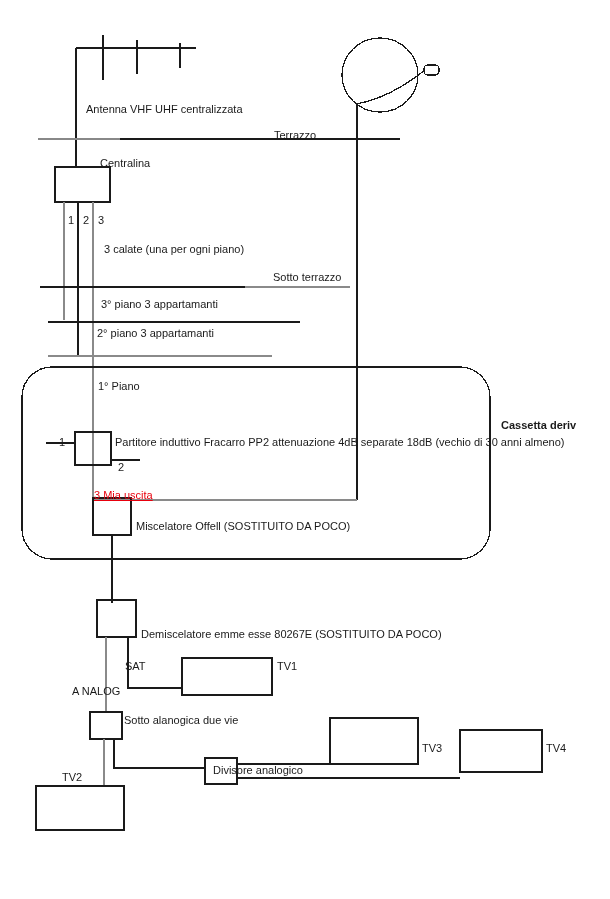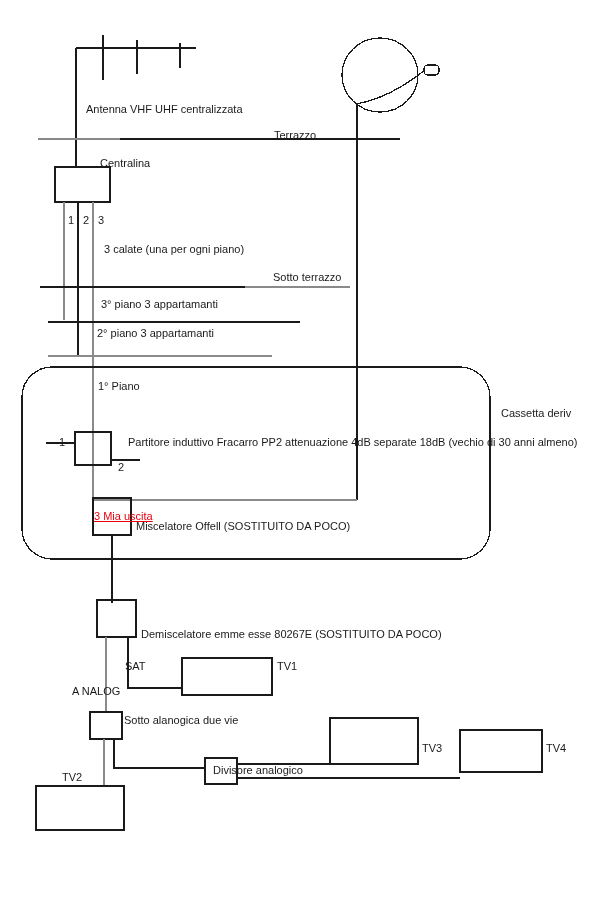--- a/index.html
+++ b/index.html
@@ -128,27 +128,27 @@
   <div class="lbl" style="left:68px;top:215px;">1</div>
   <div class="lbl" style="left:83px;top:215px;">2</div>
   <div class="lbl" style="left:98px;top:215px;">3</div>
 
   <div class="lbl" style="left:104px;top:244px;">3 calate (una per ogni piano)</div>
   <div class="lbl" style="left:273px;top:272px;text-align:right;">Sotto terrazzo</div>
   <div class="lbl" style="left:101px;top:299px;">3° piano 3 appartamanti</div>
   <div class="lbl" style="left:97px;top:328px;">2° piano 3 appartamanti</div>
   <div class="lbl" style="left:98px;top:381px;">1° Piano</div>
 
-  <div class="lbl" style="left:501px;top:408px;">Cassetta deriv</div>
+  <div class="lbl" style="left:501px;top:420px;font-weight:bold;">Cassetta deriv</div>
 
   <div class="lbl" style="left:59px;top:437px;">1</div>
-  <div class="lbl" style="left:115px;top:437px;margin-left:13px;">Partitore induttivo Fracarro PP2 attenuazione 4dB  separate 18dB (vechio di 30 anni almeno)</div>
+  <div class="lbl" style="left:115px;top:437px;">Partitore induttivo Fracarro PP2 attenuazione 4dB  separate 18dB (vechio di 30 anni almeno)</div>
   <div class="lbl" style="left:118px;top:462px;">2</div>
 
-  <div class="lbl red" style="left:94px;top:511px;">3 Mia uscita</div>
+  <div class="lbl red" style="left:94px;top:490px;">3 Mia uscita</div>
   <div class="lbl" style="left:136px;top:521px;">Miscelatore Offell (SOSTITUITO DA POCO)</div>
   <div class="lbl" style="left:141px;top:629px;">Demiscelatore emme esse 80267E (SOSTITUITO DA POCO)</div>
 
   <div class="lbl" style="left:125px;top:661px;">SAT</div>
   <div class="lbl" style="left:72px;top:686px;">A NALOG</div>
   <div class="lbl" style="left:277px;top:661px;">TV1</div>
 
   <div class="lbl" style="left:124px;top:715px;">Sotto alanogica due vie</div>
   <div class="lbl" style="left:213px;top:742px;margin-top:23px;">Divisore analogico</div>
 

